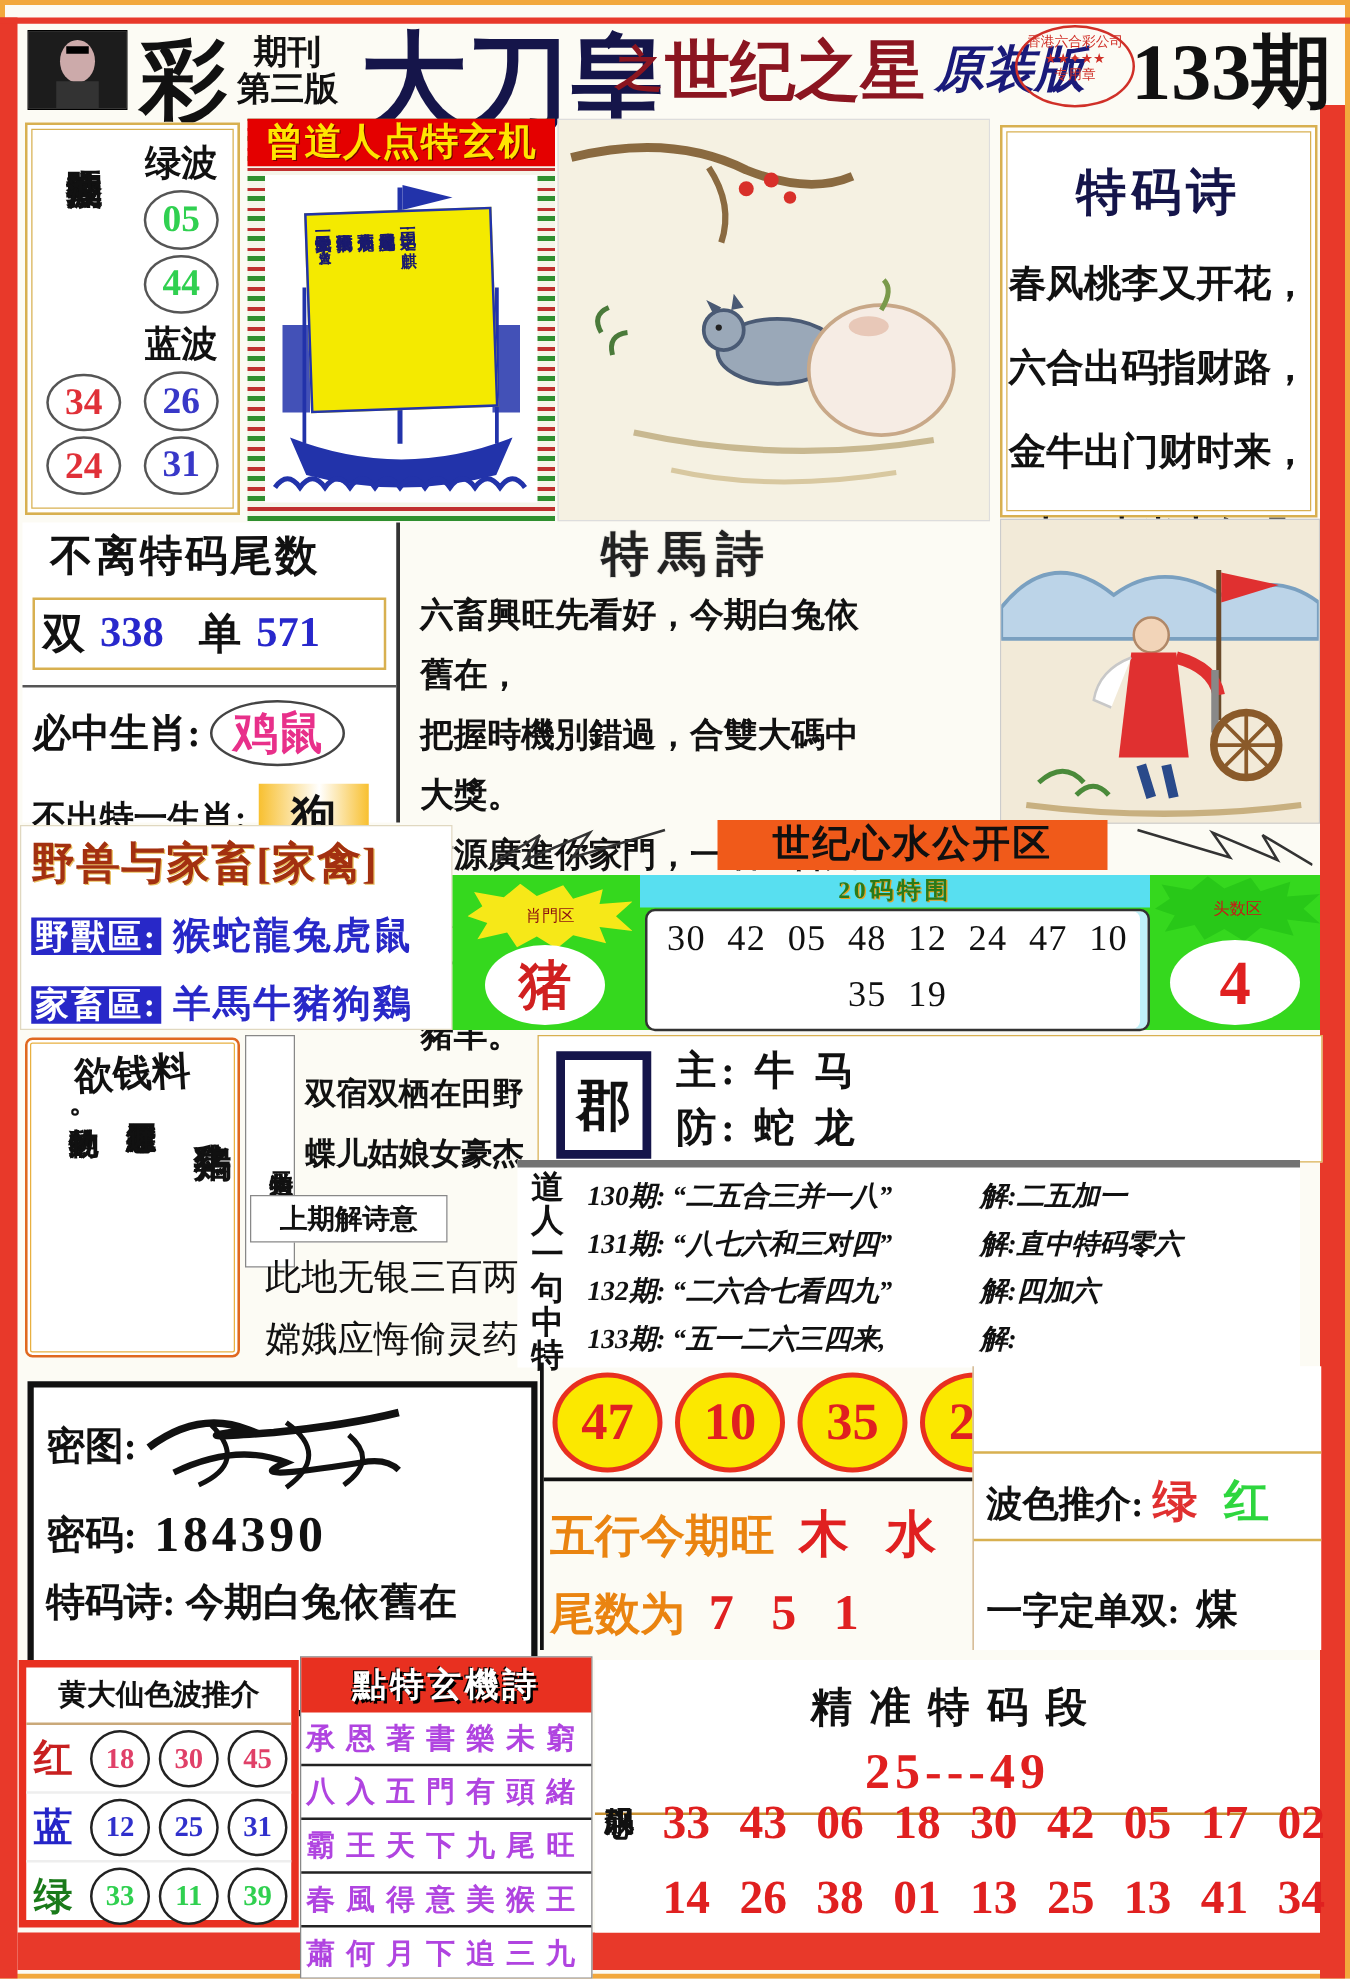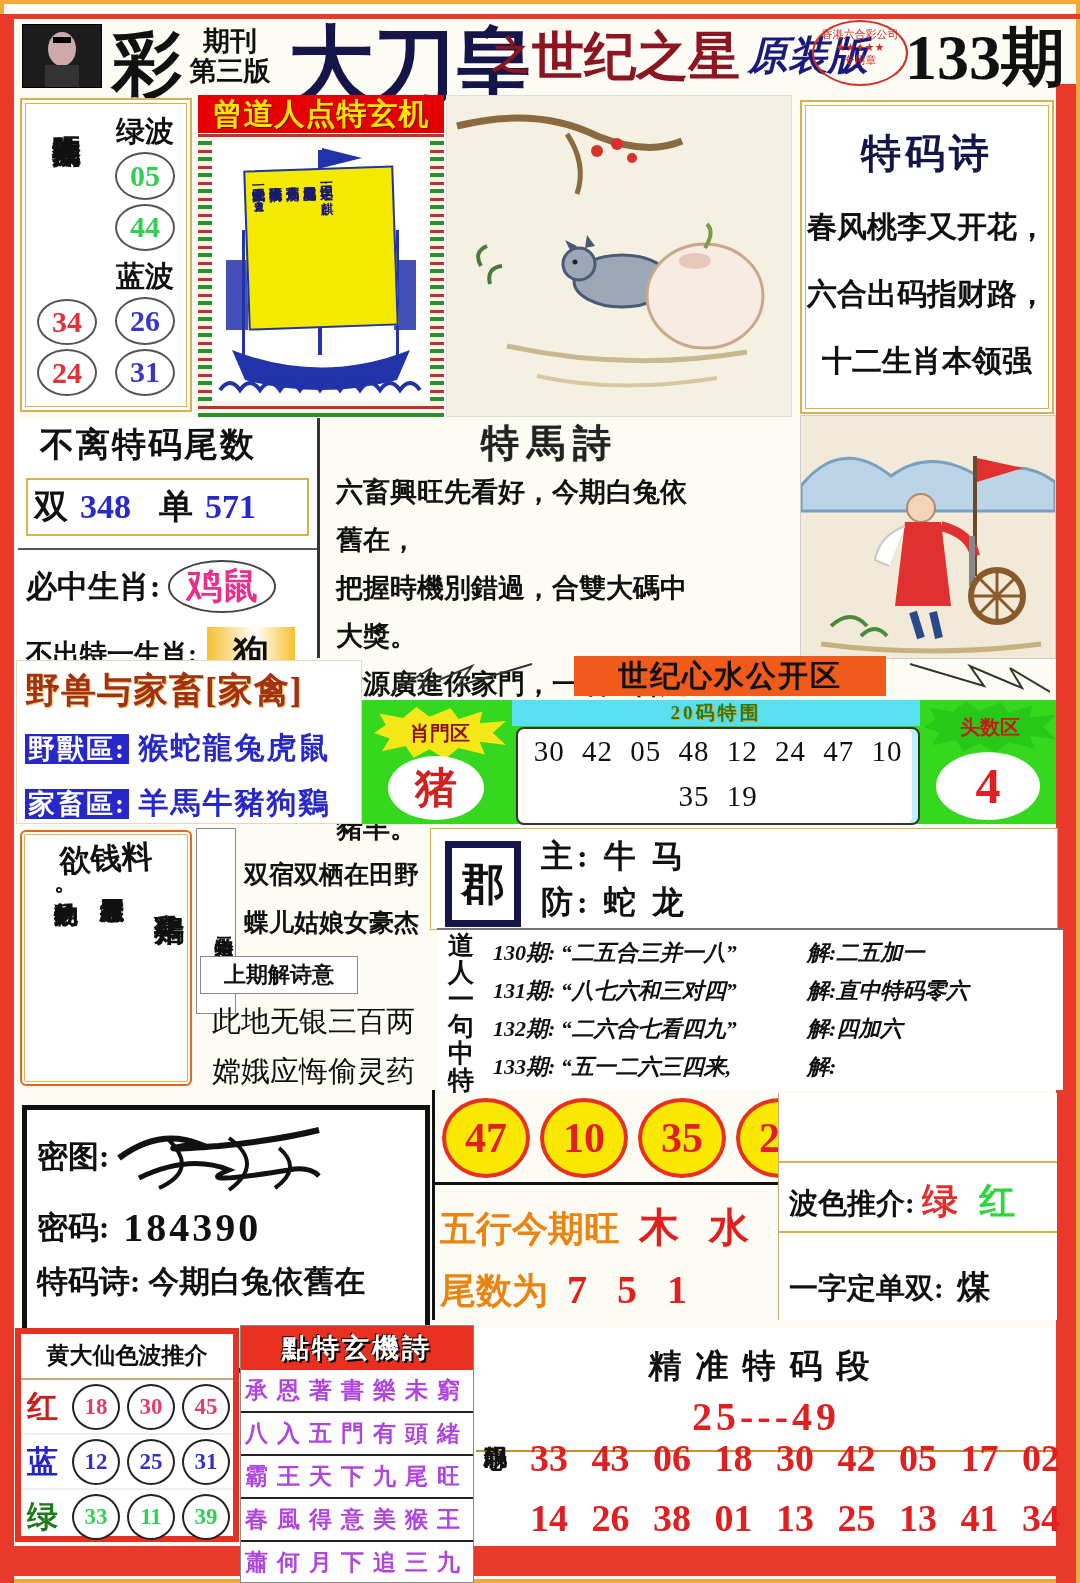--- a/index.html
+++ b/index.html
@@ -62,40 +62,40 @@
   .beasts{left:16px;top:660px;width:346px;height:164px;background:#fff;border:1px solid #e0d8c0;padding:6px 8px;box-sizing:border-box;}
   .beasts-title{font-size:35px;font-weight:bold;color:#a33010;letter-spacing:1px;text-shadow:1px 1px 0 #e8c060;}
   .beast-row{font-size:30px;font-weight:bold;color:#2828c8;margin-top:14px;letter-spacing:2px;}
   
   .shiji-bg{left:362px;top:700px;width:694px;height:124px;background:#35d81e;}
   .shiji-banner{left:574px;top:656px;width:312px;height:40px;background:#f05a1a;color:#101010;font-size:30px;font-weight:bold;text-align:center;line-height:40px;letter-spacing:2px;}
   .cyanstrip{left:512px;top:700px;width:408px;height:26px;background:#58dff0;text-align:center;}
   .scrolltitle{font-size:19px;font-weight:bold;color:#2a7a1a;text-shadow:1px 1px 0 #e8a020;letter-spacing:3px;line-height:26px;}
   .scroll{left:516px;top:727px;width:400px;height:94px;background:#fff;border:2px solid #333;border-radius:8px;box-shadow:-6px 0 0 #bff0f8 inset;}
   .scroll .nums{font-size:29px;letter-spacing:1px;word-spacing:9px;text-align:center;line-height:45px;color:#101010;}
-  .burst{width:132px;height:54px;display:flex;align-items:center;justify-content:center;font-size:20px;font-weight:bold;color:#8b1010;
+  .burst{width:132px;height:54px;display:flex;align-items:center;justify-content:center;font-size:13px;font-weight:normal;color:#8b1010;
          clip-path:polygon(0% 50%,9% 35%,4% 14%,22% 22%,32% 2%,42% 20%,58% 4%,64% 24%,82% 10%,80% 32%,100% 28%,90% 50%,100% 72%,80% 66%,84% 90%,64% 78%,54% 98%,42% 80%,30% 96%,24% 74%,6% 84%,12% 60%);}
   .burst.yellow{background:#f6e818;}
   .burst.green{background:#28c818;color:#c81818;}
   .wcircle{background:#fff;border-radius:50%;display:flex;align-items:center;justify-content:center;}
   
   .yq{left:20px;top:830px;width:172px;height:256px;border:2px solid #e06820;border-radius:6px;box-shadow:inset 0 0 0 2px #fff,inset 0 0 0 3px #e8b040;background:#fff;box-sizing:border-box;}
   .yq-title{font-size:31px;font-weight:bold;text-align:center;margin-top:6px;transform:rotate(-3deg);}
   .yq .vt{position:absolute;font-weight:bold;}
   
   .dr2-label{left:196px;top:828px;width:40px;height:186px;border:1px solid #888;font-size:19px;font-weight:bold;text-align:center;line-height:22px;padding-top:4px;box-sizing:border-box;background:#fff;}
   .dr2-line{font-size:25px;font-weight:bold;}
   .jieshi{left:200px;top:956px;width:156px;height:36px;border:1px solid #888;font-size:22px;font-weight:bold;line-height:36px;text-align:center;background:#fff;}
   .jieshi-line{font-size:29px;text-align:center;}
   
   .jun{left:430px;top:828px;width:626px;height:100px;border:1px solid #d8b050;background:#fff;}
   .jun-char{position:absolute;left:14px;top:12px;width:62px;height:72px;border:7px solid #15154a;font-size:44px;font-weight:bold;display:flex;align-items:center;justify-content:center;}
   .jun-row{position:absolute;left:110px;font-size:32px;font-weight:bold;letter-spacing:4px;}
   
-  .dr1{left:437px;top:928px;width:626px;height:160px;border-top:2px solid #737373;background:#fff;}
+  .dr1{left:414px;top:928px;width:626px;height:160px;border-top:6px solid #737373;background:#fff;}
   .dr1-label{position:absolute;left:2px;top:2px;width:44px;font-size:26px;font-weight:bold;line-height:27px;text-align:center;}
   .dr1-row{position:absolute;left:56px;font-size:22px;font-style:italic;font-weight:bold;white-space:nowrap;}
   .dr1-jie{position:absolute;left:370px;font-size:22px;font-style:italic;font-weight:bold;}
   
   .mitu{left:22px;top:1105px;width:408px;height:268px;border:5px solid #111;background:#fff;box-sizing:border-box;padding:8px 10px;}
   .mitu-row{display:flex;align-items:center;font-size:31px;font-weight:bold;}
   .mima-v{font-size:40px;letter-spacing:3px;margin-left:14px;font-weight:bold;}
   .mts-v{font-size:31px;margin-left:8px;}
   .vline-mid{left:432px;top:1090px;width:3px;height:230px;background:#111;}
   
@@ -224,28 +224,29 @@
       <ellipse cx="248" cy="165" rx="16" ry="8" fill="#e8c8b8"></ellipse>
       <path d="M60 250 q120 26 240 6" fill="none" stroke="#c8b890" stroke-width="5"></path>
       <path d="M90 280 q80 18 180 2" fill="none" stroke="#d8c8a0" stroke-width="4"></path>
     </svg>
   </div>
 
   <div class="abs tms">
     <h2>特码诗</h2>
     <div class="line">春风桃李又开花，</div>
     <div class="line">六合出码指财路，</div>
+    <div class="line">金牛出门财时来，</div>
     <div class="line">十二生肖本领强</div>
   </div>
 
   <div class="abs wsx">
     <div class="wsx-title">不离特码尾数</div>
     <div class="wsx-box">
       <span>双</span>
-      <span class="bluev">348</span>
+      <span class="bluev">338</span>
       <span style="margin-left:16px">单</span>
       <span class="bluev">571</span>
     </div>
     <div class="wsx-row">
       <span>必中生肖:</span>
       <span class="ellipse">鸡鼠</span>
     </div>
     <div class="wsx-row2">
       <span>不出特一生肖:</span>
       <span class="dog">狗</span>

